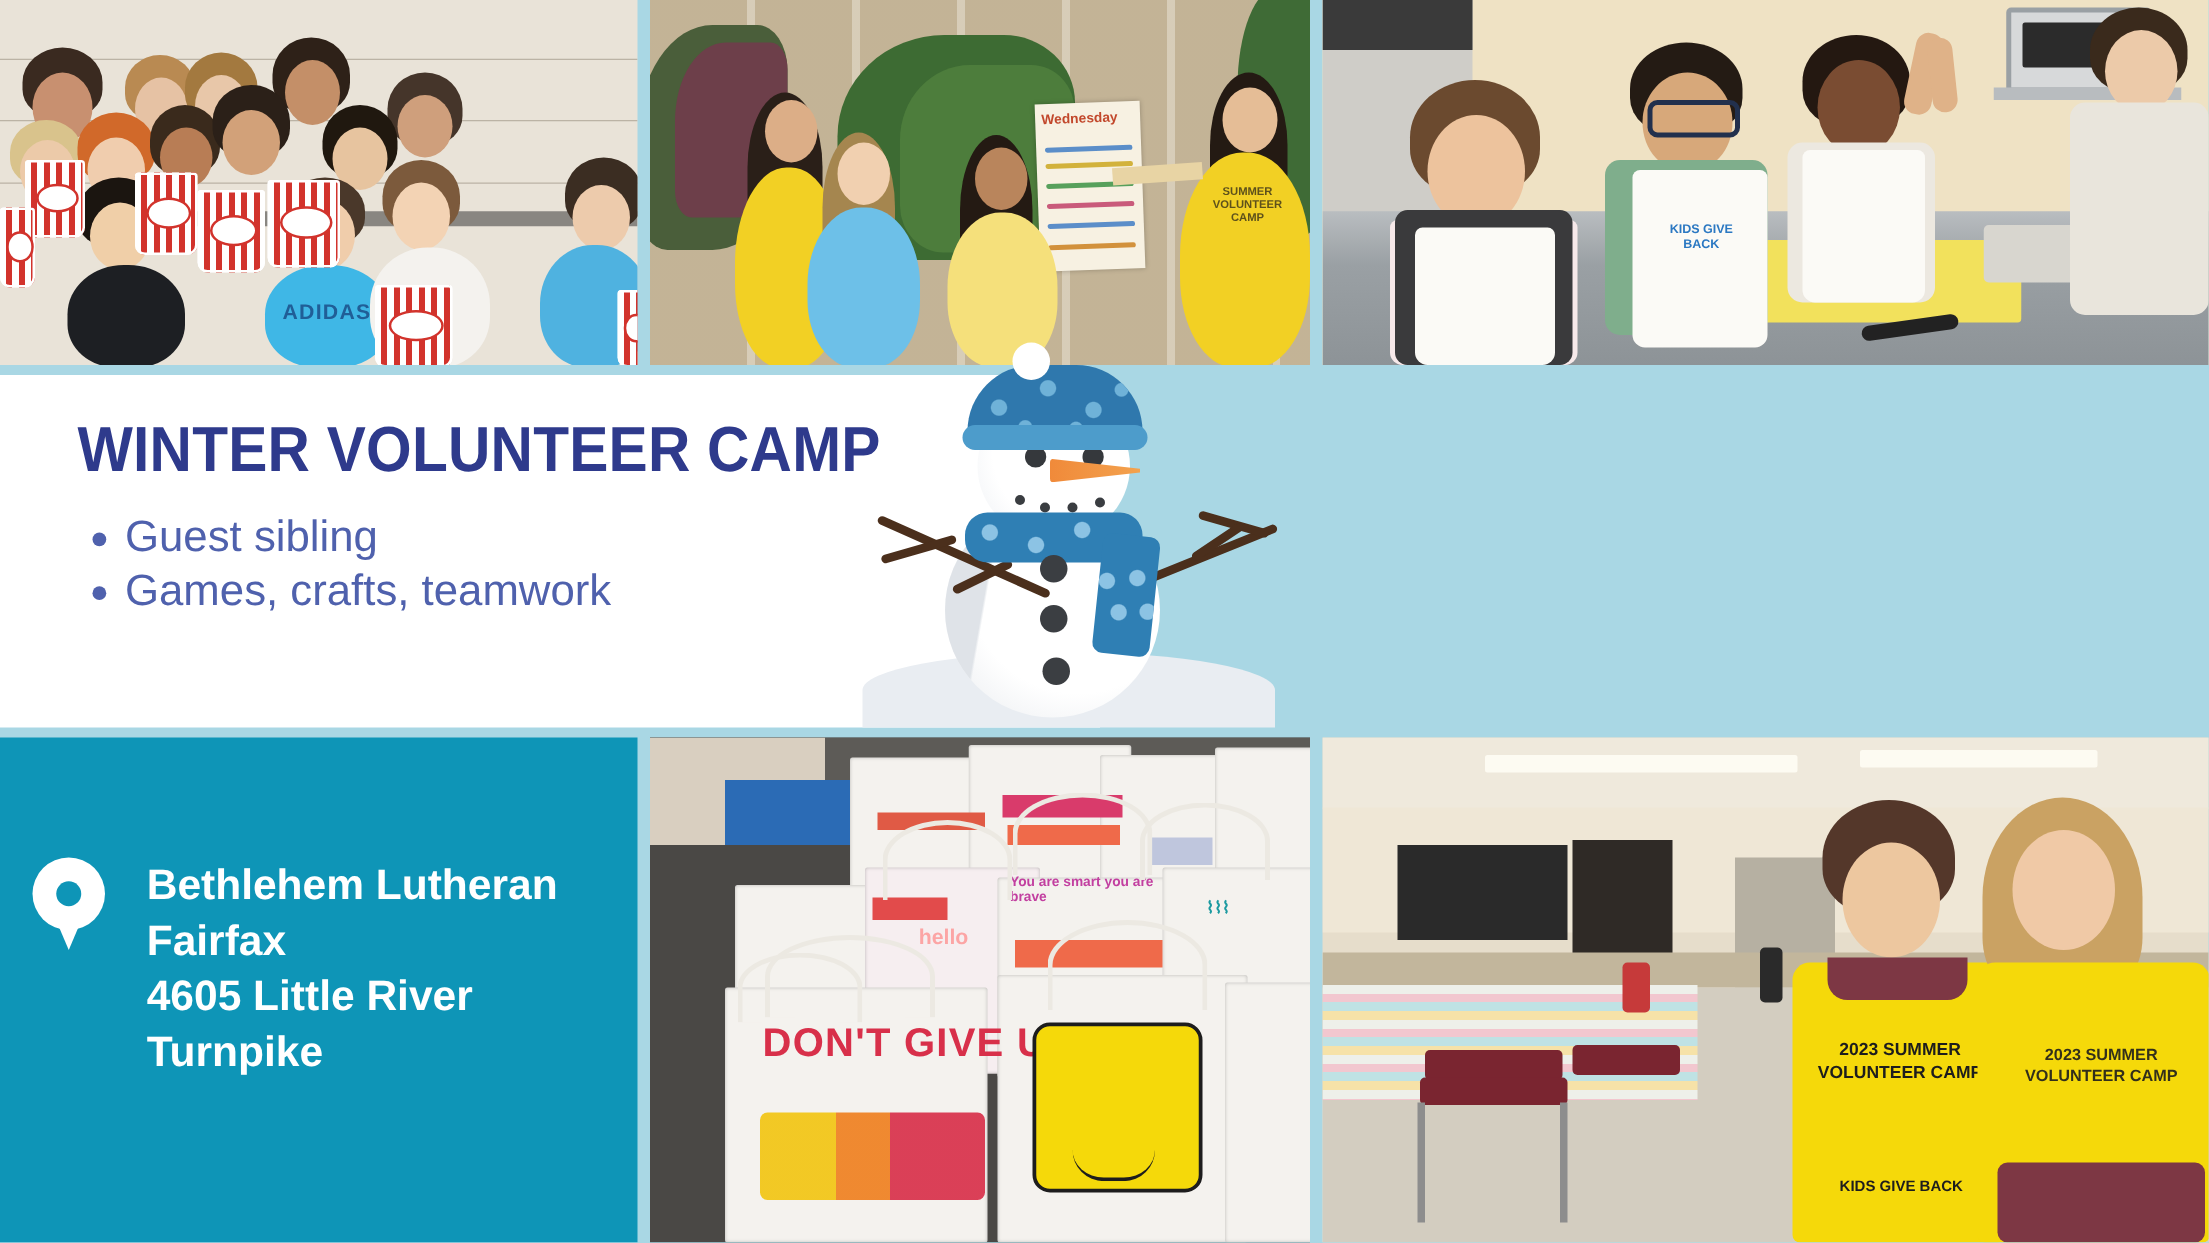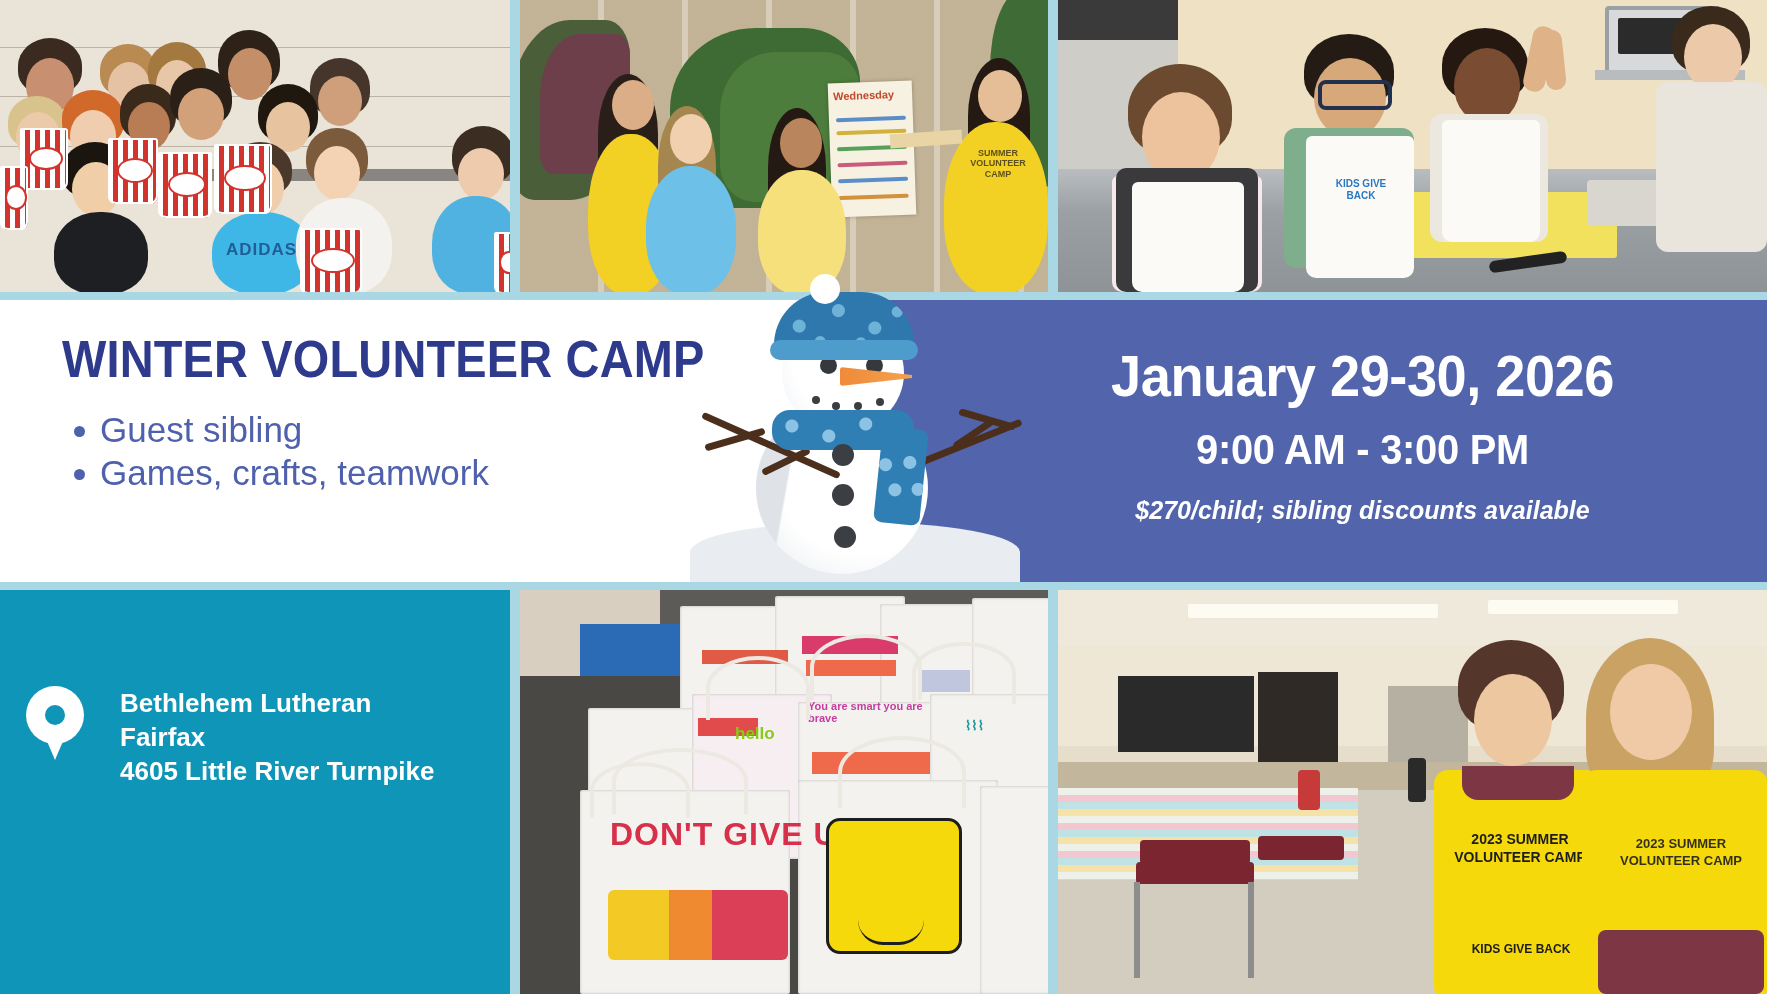--- a/index.html
+++ b/index.html
@@ -82,21 +82,21 @@
     background:#4f61ad;border-radius:50%;
   }
 
   .date-line{color:#fff;font-weight:bold;font-size:57px;line-height:1;letter-spacing:-.5px;
      text-align:center;transform:scaleX(.95);}
   .time-line{color:#fff;font-weight:bold;font-size:42px;line-height:1;letter-spacing:-.3px;
      text-align:center;margin-top:24px;transform:scaleX(.95);}
   .price-line{color:#fff;font-weight:bold;font-style:italic;font-size:25px;line-height:1;
      text-align:center;margin-top:27px;}
 
-  .addr{color:#fff;font-weight:bold;font-size:26px;line-height:1.31;}
+  .addr{color:#fff;font-weight:bold;font-size:34px;line-height:1.31;}
 
   
   .snowman{position:absolute;pointer-events:none;}
   .sm-mound{position:absolute;left:-10px;bottom:0;width:330px;height:60px;
      background:#e9edf2;border-radius:50% 50% 0 0;}
   .sm-body{position:absolute;left:56px;bottom:8px;width:172px;height:172px;border-radius:50%;
      background:radial-gradient(circle at 62% 38%,#ffffff 58%,#e7eaee 100%);}
   .sm-body-shade{position:absolute;left:56px;bottom:8px;width:172px;height:172px;border-radius:50%;
      background:linear-gradient(100deg,#dfe3e8 0 22%,rgba(255,255,255,0) 23%);}
   .sm-head{position:absolute;left:82px;bottom:150px;width:122px;height:118px;border-radius:50%;
@@ -270,27 +270,20 @@
   </div>
 
   <div class="panel white-panel" style="left:0;top:300px;width:880px;height:282px;">
     <div class="title" style="margin:34px 0 0 62px;">WINTER VOLUNTEER CAMP</div>
     <ul class="bullets" style="margin:24px 0 0 62px;width:650px;">
       <li>Guest sibling</li>
       <li>Games, crafts, teamwork</li>
     </ul>
   </div>
 
-  <div class="panel blue-panel" style="left:888px;top:300px;width:879px;height:282px;overflow:hidden;">
-    <div style="padding-top:48px;padding-left:70px;">
-      <div class="date-line">January 29-30, 2026</div>
-      <div class="time-line">9:00 AM - 3:00 PM</div>
-      <div class="price-line">$270/child; sibling discounts available</div>
-    </div>
-  </div>
 
   <div class="snowman" style="left:700px;top:358px;width:320px;height:224px;">
     <div class="sm-mound"></div>
     <div class="sm-body"></div>
     <div class="sm-body-shade"></div>
 
     <div class="arm" style="left:-4px;top:84px;width:150px;transform:rotate(24deg);"></div>
     <div class="arm" style="left:4px;top:78px;width:62px;transform:rotate(-16deg);"></div>
     <div class="arm" style="left:60px;top:100px;width:52px;transform:rotate(-26deg);"></div>
 
@@ -352,21 +345,21 @@
       <div style="position:absolute;left:182px;top:60px;width:86px;height:14px;background:#e05a45;"></div>
       <div style="position:absolute;left:400px;top:80px;width:50px;height:22px;background:#bfc6dd;"></div>
 
       <div class="bag" style="left:68px;top:118px;width:130px;height:150px;"></div>
       <div class="bag" style="left:172px;top:104px;width:140px;height:165px;background:#f6eef0;"></div>
       <div class="bag" style="left:278px;top:112px;width:148px;height:160px;"></div>
       <div class="bag" style="left:410px;top:104px;width:126px;height:165px;"></div>
       <div style="position:absolute;left:292px;top:162px;width:118px;height:22px;background:#ef6a4a;"></div>
       <div style="position:absolute;left:178px;top:128px;width:60px;height:18px;background:#e24b4b;"></div>
       <div style="position:absolute;left:445px;top:128px;width:88px;height:28px;color:#1b9aa0;font-size:13px;font-weight:700;">⌇⌇⌇</div>
-      <div class="scribble" style="left:215px;top:134px;color:#84cc16;font-size:17px;">hello</div>
+      <div class="scribble" style="left:215px;top:150px;color:#fca5a5;font-size:17px;">hello</div>
       <div class="scribble" style="left:288px;top:110px;color:#c23fa0;font-size:11px;width:140px;">You are smart you are brave</div>
 
       <div class="bag" style="left:60px;top:200px;width:210px;height:204px;"></div>
       <div class="bag" style="left:278px;top:190px;width:200px;height:214px;"></div>
       <div class="bag" style="left:460px;top:196px;width:76px;height:208px;"></div>
       <div class="handle" style="left:92px;top:158px;width:128px;height:62px;"></div>
       <div class="handle" style="left:70px;top:172px;width:92px;height:52px;"></div>
       <div class="handle" style="left:318px;top:146px;width:120px;height:68px;"></div>
       <div class="handle" style="left:186px;top:66px;width:96px;height:60px;"></div>
       <div class="handle" style="left:290px;top:44px;width:104px;height:62px;"></div>

